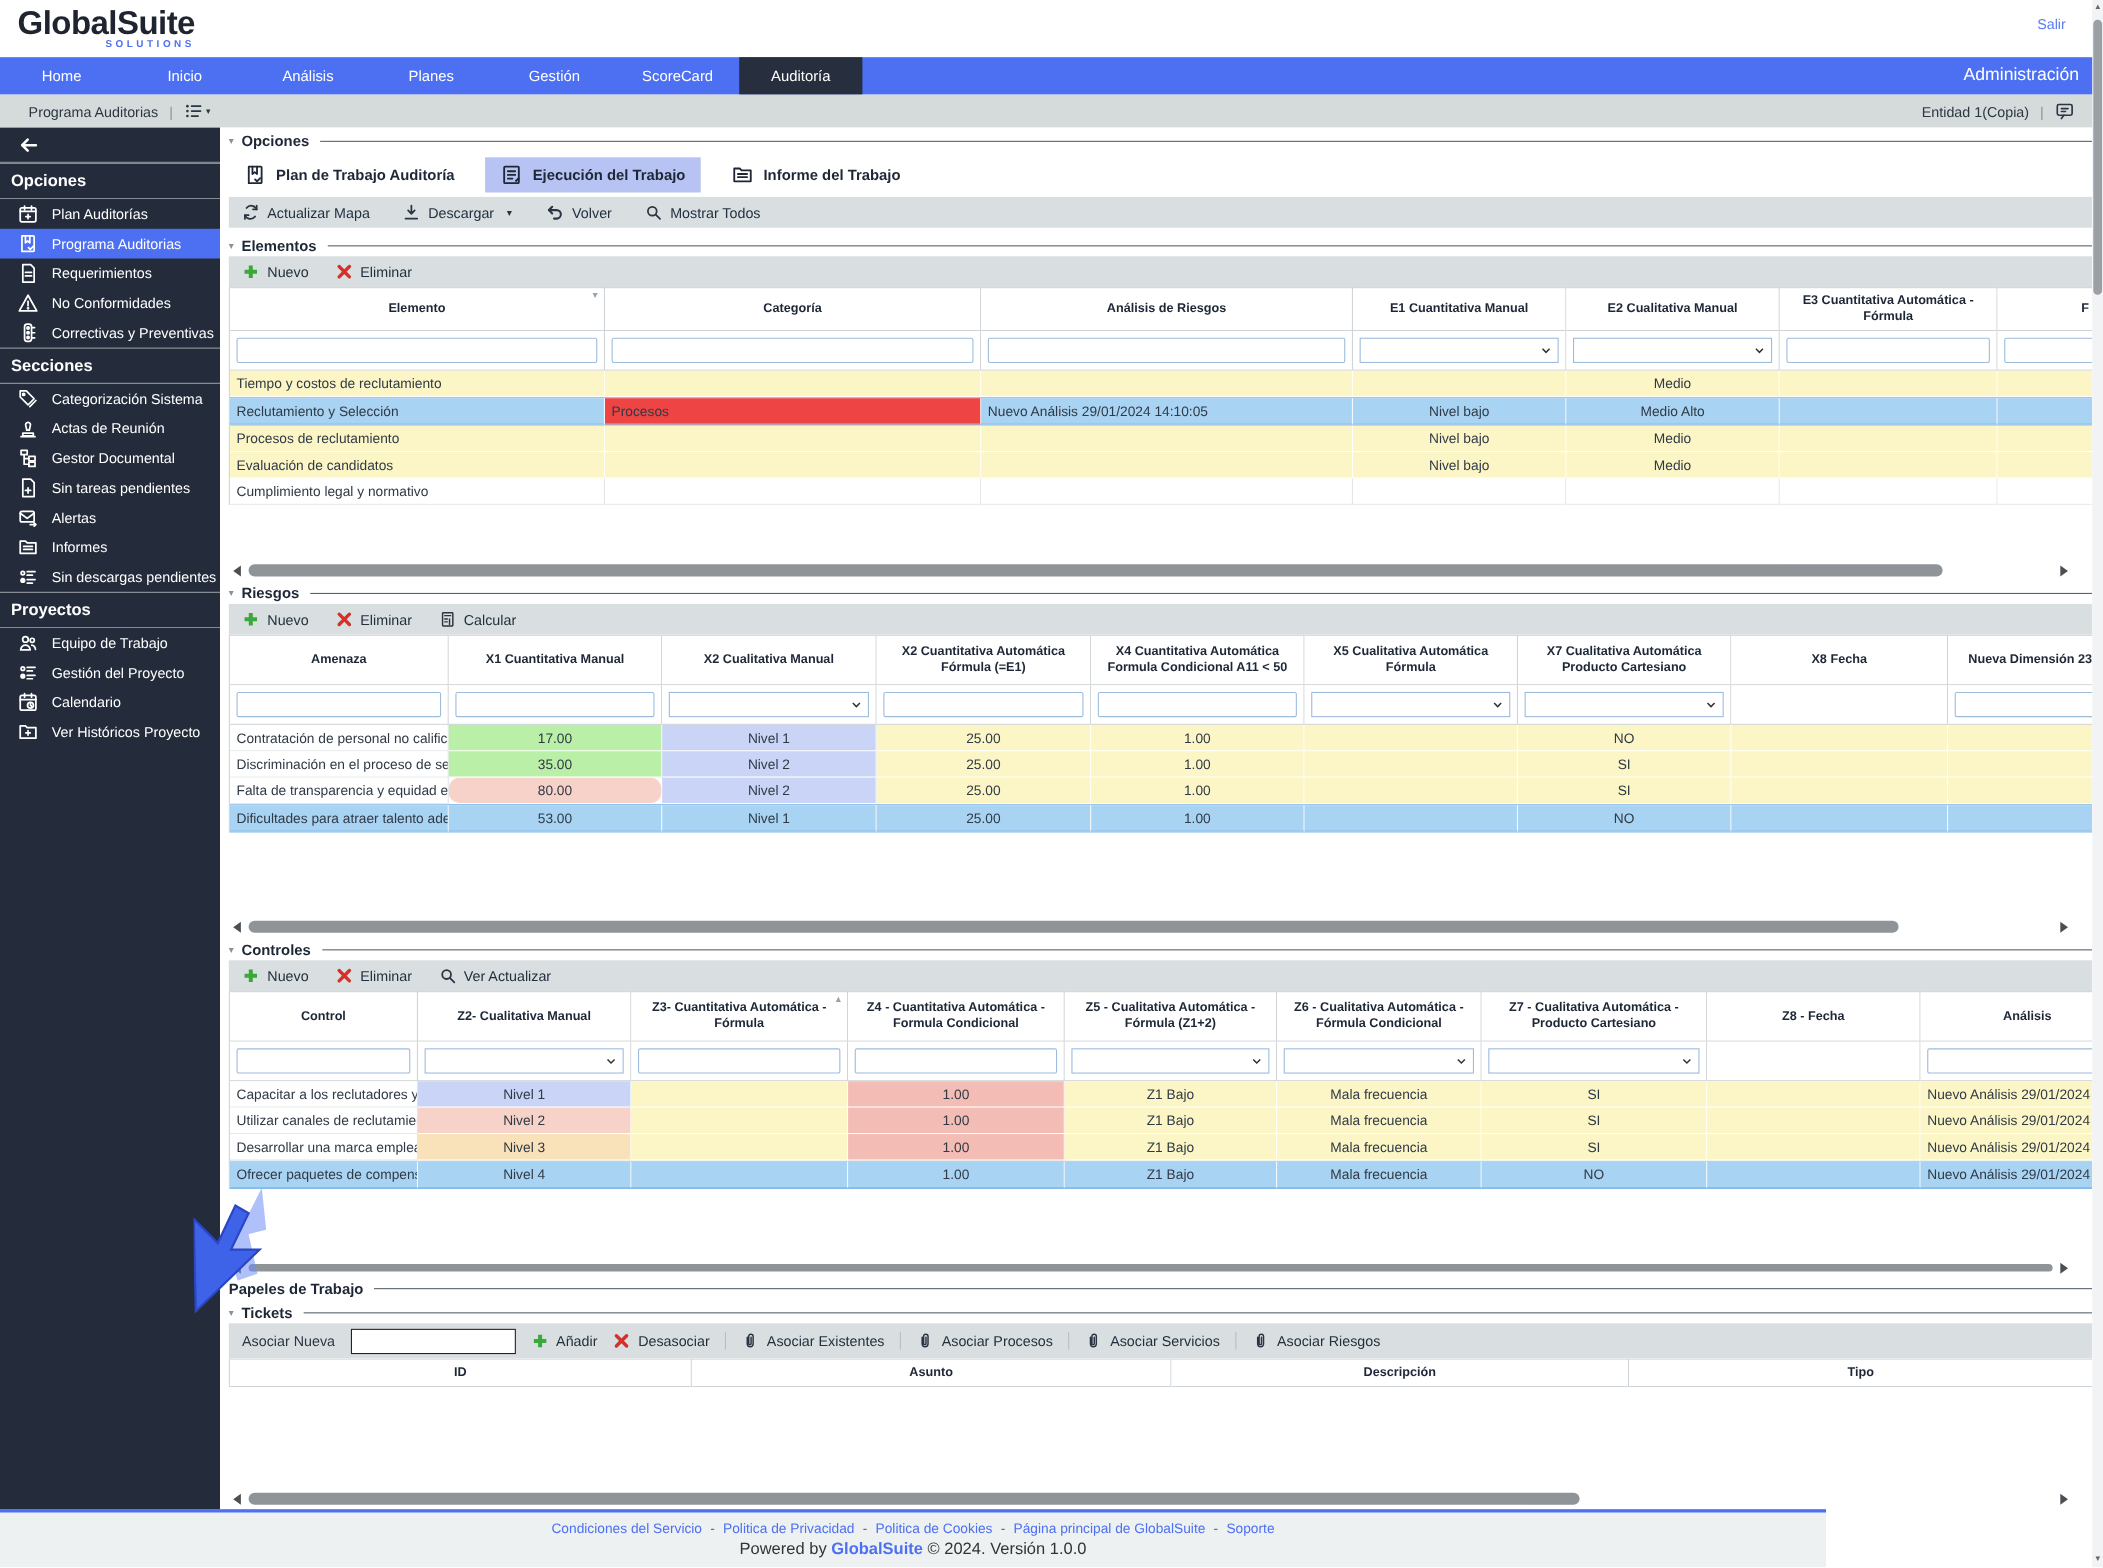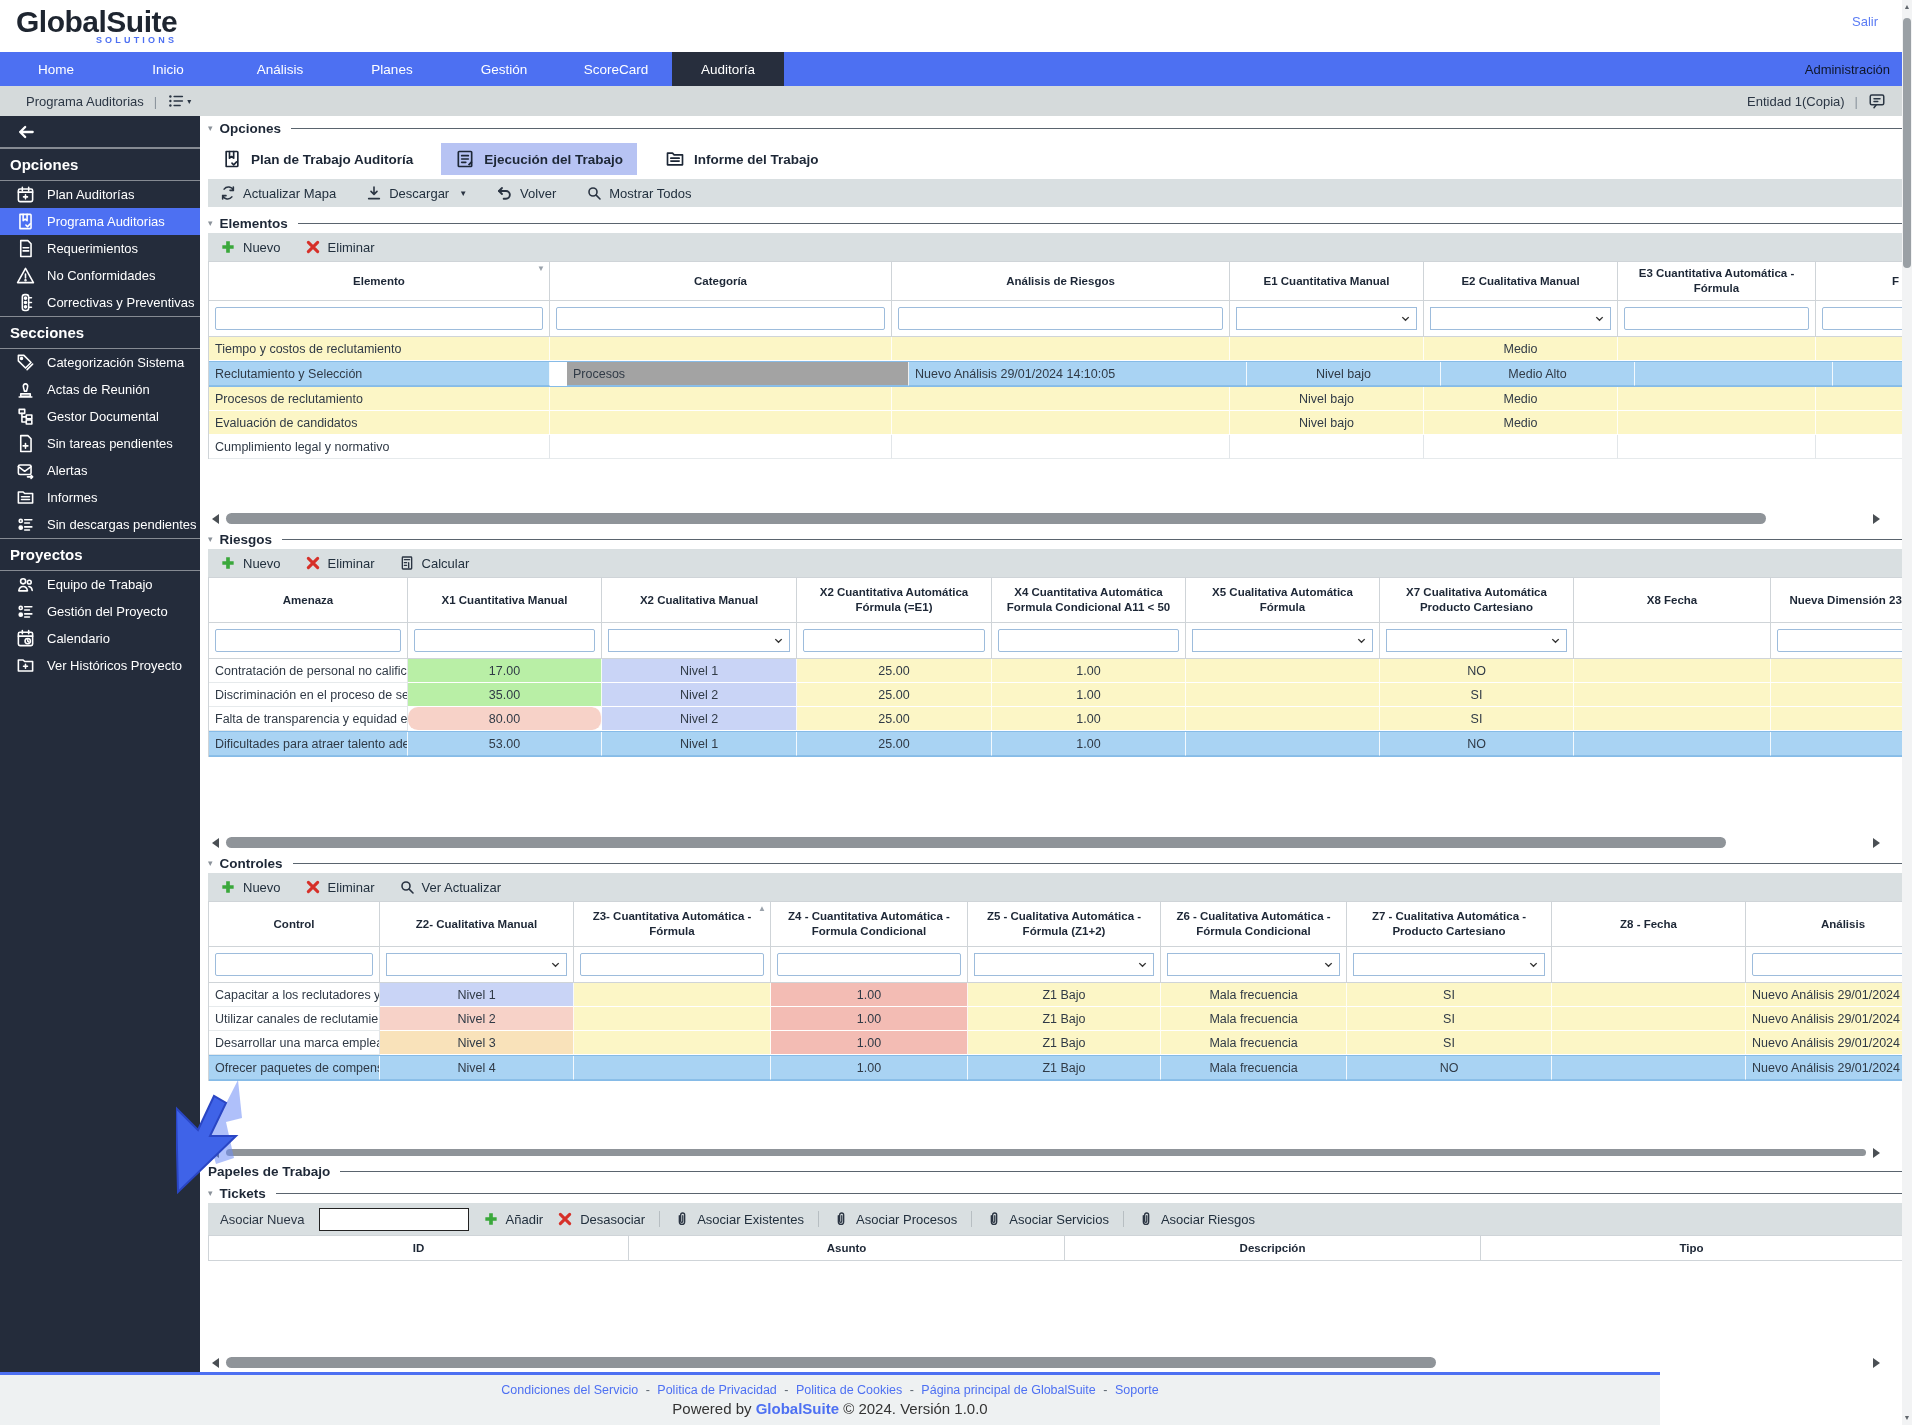--- a/index.html
+++ b/index.html
@@ -11,21 +11,21 @@
   .logo { position:absolute; left:16px; top:5px; cursor:default; }
   .logo-main { font-size:30px; font-weight:bold; color:#1e2530; letter-spacing:-0.5px; }
   .logo-sub { font-size:9px; color:#4d70f2; letter-spacing:3.2px; text-align:right; margin-top:-4px; font-weight:bold; }
   .salir { position:absolute; right:34px; top:14px; color:#5b7cf4; font-size:13px; cursor:pointer; text-decoration:none; }
 
   
   #nav { position:absolute; left:0; top:52px; width:1912px; height:34px; background:#4d70f2; display:flex; }
   #nav-items { display:flex; }
   .nav-item { width:112px; display:flex; align-items:center; justify-content:center; color:#fff; font-size:13.5px; cursor:pointer; }
   .nav-item.sel { background:#272e3d; }
-  .nav-right { margin-left:auto; padding:0 22px; display:flex; align-items:center; color:#0f172a; font-size:13px; cursor:pointer; }
+  .nav-right { margin-left:auto; padding:0 22px; display:flex; align-items:center; color:#ffffff; font-size:16px; cursor:pointer; }
 
   
   #crumb { position:absolute; left:0; top:86px; width:1912px; height:30px; background:#d5dadb; display:flex; align-items:center; padding:0 26px; font-size:13px; color:#2b3644; }
   .crumb-sep { margin:0 10px; color:#8a949c; }
   .cicn { width:18px; height:18px; display:inline-flex; color:#2b3644; cursor:pointer; }
   .cicn svg { width:100%; height:100%; }
   .mini-caret { font-size:8px; color:#2b3644; margin-left:2px; }
   #crumb .right { margin-left:auto; display:flex; align-items:center; }
 
   
@@ -497,21 +497,21 @@
         <div class="g-cell al" style="width: 341px; background: rgb(252, 246, 198); border-right-color: rgba(255, 255, 255, 0.85); border-bottom-color: rgb(255, 255, 255);">Tiempo y costos de reclutamiento</div>
         <div class="g-cell al" style="width: 342px; background: rgb(252, 246, 198); border-right-color: rgba(255, 255, 255, 0.85); border-bottom-color: rgb(255, 255, 255);"></div>
         <div class="g-cell al" style="width: 338px; background: rgb(252, 246, 198); border-right-color: rgba(255, 255, 255, 0.85); border-bottom-color: rgb(255, 255, 255);"></div>
         <div class="g-cell" style="width: 194px; background: rgb(252, 246, 198); border-right-color: rgba(255, 255, 255, 0.85); border-bottom-color: rgb(255, 255, 255);"></div>
         <div class="g-cell" style="width: 194px; background: rgb(252, 246, 198); border-right-color: rgba(255, 255, 255, 0.85); border-bottom-color: rgb(255, 255, 255);">Medio</div>
         <div class="g-cell" style="width: 198px; background: rgb(252, 246, 198); border-right-color: rgba(255, 255, 255, 0.85); border-bottom-color: rgb(255, 255, 255);"></div>
         <div class="g-cell" style="width: 160px; background: rgb(252, 246, 198); border-right-color: rgba(255, 255, 255, 0.85); border-bottom-color: rgb(255, 255, 255);"></div>
       </div>
       <div class="g-row g-body sel">
         <div class="g-cell al" style="width: 341px; background: rgb(169, 211, 243); border-right-color: rgba(255, 255, 255, 0.85); border-bottom-color: rgb(139, 191, 232);">Reclutamiento y Selección</div>
-        <div class="g-cell al" style="width: 342px; background: #a3a3a3; border-right-color: rgba(255, 255, 255, 0.85); border-bottom-color: rgb(139, 191, 232); margin-left: 17px;">Procesos</div>
+        <div class="g-cell al" style="width: 342px; background: #ef4444; border-right-color: rgba(255, 255, 255, 0.85); border-bottom-color: rgb(139, 191, 232);">Procesos</div>
         <div class="g-cell al" style="width: 338px; background: rgb(169, 211, 243); border-right-color: rgba(255, 255, 255, 0.85); border-bottom-color: rgb(139, 191, 232);">Nuevo Análisis 29/01/2024 14:10:05</div>
         <div class="g-cell" style="width: 194px; background: rgb(169, 211, 243); border-right-color: rgba(255, 255, 255, 0.85); border-bottom-color: rgb(139, 191, 232);">Nivel bajo</div>
         <div class="g-cell" style="width: 194px; background: rgb(169, 211, 243); border-right-color: rgba(255, 255, 255, 0.85); border-bottom-color: rgb(139, 191, 232);">Medio Alto</div>
         <div class="g-cell" style="width: 198px; background: rgb(169, 211, 243); border-right-color: rgba(255, 255, 255, 0.85); border-bottom-color: rgb(139, 191, 232);"></div>
         <div class="g-cell" style="width: 160px; background: rgb(169, 211, 243); border-right-color: rgba(255, 255, 255, 0.85); border-bottom-color: rgb(139, 191, 232);"></div>
       </div>
       <div class="g-row g-body">
         <div class="g-cell al" style="width: 341px; background: rgb(252, 246, 198); border-right-color: rgba(255, 255, 255, 0.85); border-bottom-color: rgb(255, 255, 255);">Procesos de reclutamiento</div>
         <div class="g-cell al" style="width: 342px; background: rgb(252, 246, 198); border-right-color: rgba(255, 255, 255, 0.85); border-bottom-color: rgb(255, 255, 255);"></div>
         <div class="g-cell al" style="width: 338px; background: rgb(252, 246, 198); border-right-color: rgba(255, 255, 255, 0.85); border-bottom-color: rgb(255, 255, 255);"></div>

